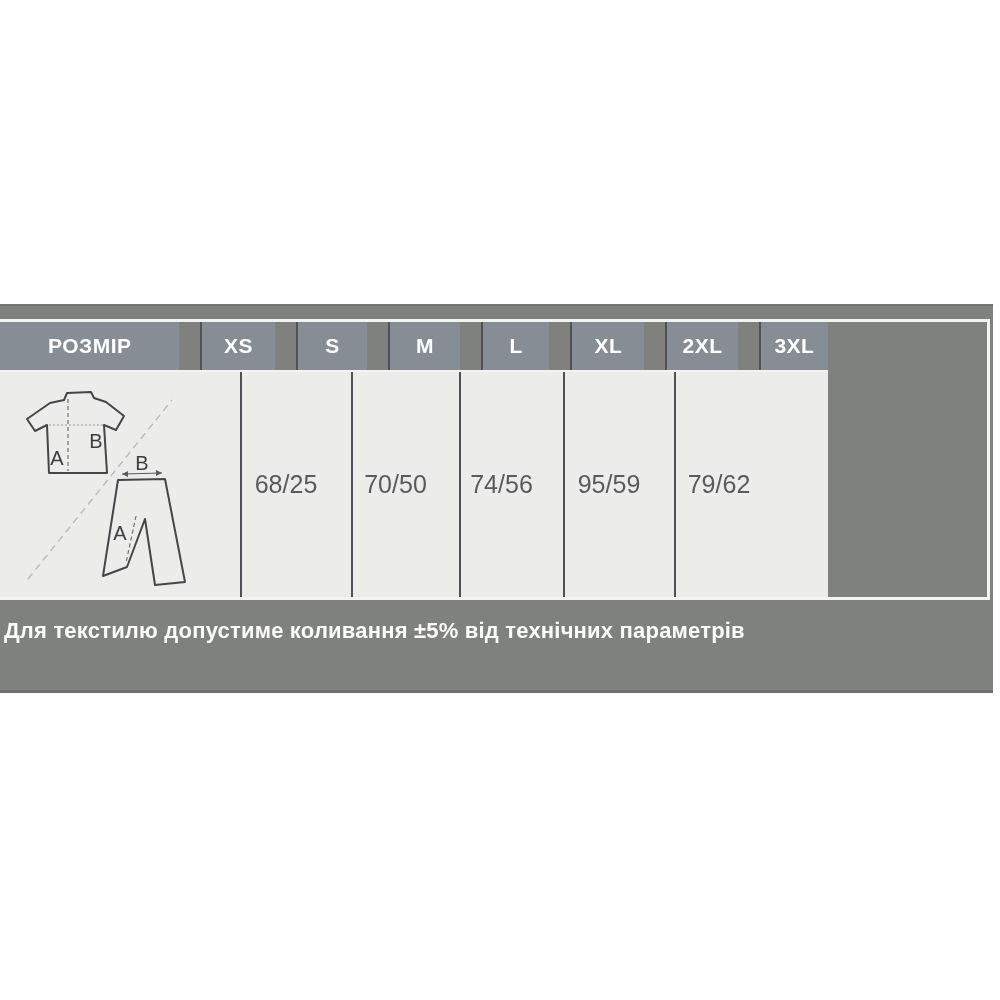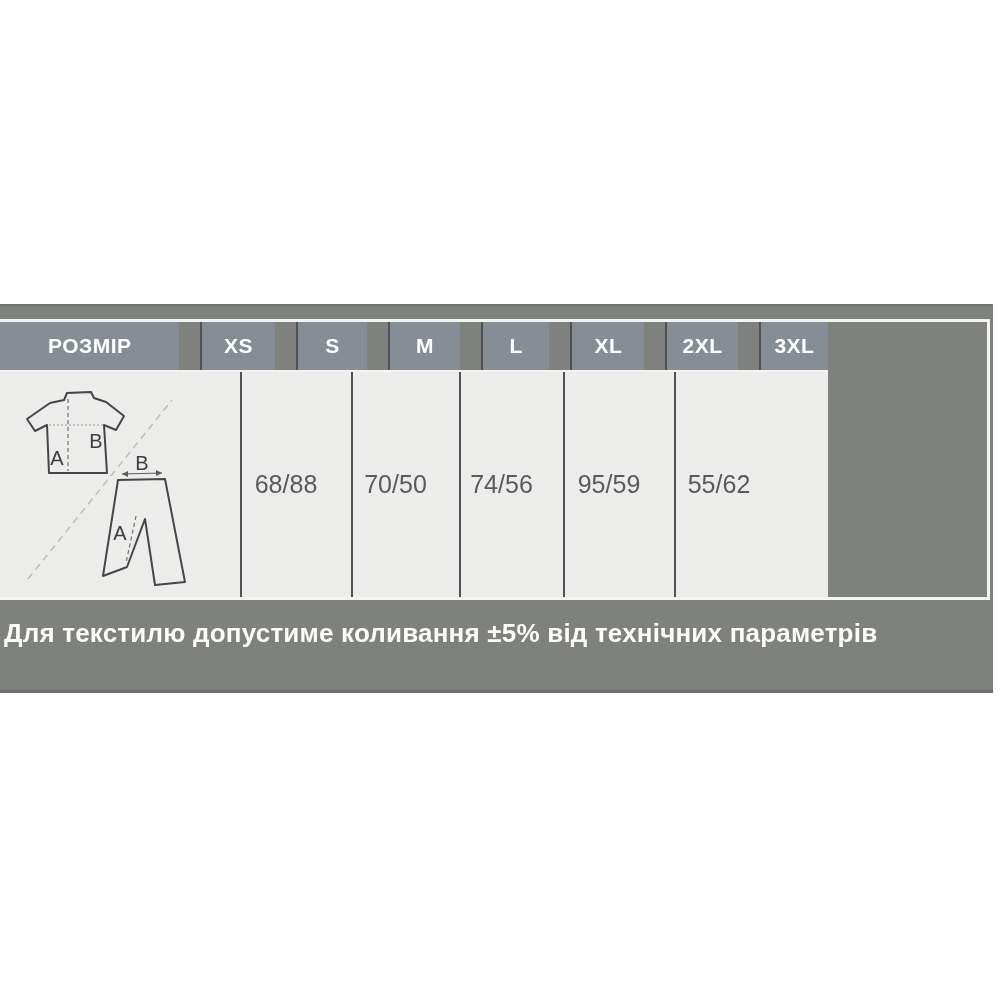--- a/index.html
+++ b/index.html
@@ -37,21 +37,21 @@
     box-sizing:border-box;display:flex;align-items:center;justify-content:center;
     font-size:25px;color:var(--value-text,#595a5e);
   }
   .th.sep,.td.sep{border-left:2px solid var(--separator,#505156);margin-left:21px;}
   .c0{width:219px;} .c1{width:90px;} .c2{width:87px;} .c3{width:87px;}
   .c4{width:83px;} .c5{width:90px;} .c6{width:88px;text-align:center;} .c7{width:84px;}
   .diagram-cell{position:relative;padding:0;}
   .diagram-cell svg{position:absolute;top:0;left:0;}
   .note{
     position:absolute;top:314px;left:4px;width:990px;
-    color:var(--note-text,#fbfbfa);font-size:26px;font-weight:bold;letter-spacing:.2px;
+    color:var(--note-text,#fbfbfa);font-size:22px;font-weight:bold;letter-spacing:.2px;
   }
 </style>
 </head>
 <body>
 
 <div class="page">
   <div class="panel">
 
     <div class="inner-frame">
       <div class="size-table">
@@ -81,25 +81,25 @@
 
               <polygon points="118,108 165,107 185,210 155,213 145,147 127,195 103,204" fill="none" stroke="var(--diagram-stroke,#45464a)" stroke-width="2" stroke-linejoin="round"></polygon>
               <line x1="122" y1="102" x2="162" y2="101" stroke="#5a5b5e" stroke-width="1.2"></line>
               <polygon points="122,102 128,99 128,105" fill="#5a5b5e"></polygon>
               <polygon points="162,101 156,98 156,104" fill="#5a5b5e"></polygon>
               <line x1="136" y1="144" x2="126" y2="191" stroke="#707174" stroke-width="1.2" stroke-dasharray="4 3"></line>
               <text x="142" y="98" font-size="20" fill="#3c3d40" text-anchor="middle">B</text>
               <text x="120" y="168" font-size="20" fill="#3c3d40" text-anchor="middle">A</text>
             </svg>
           </div>
-          <div class="td c1 sep">68/88</div>
+          <div class="td c1 sep">68/25</div>
           <div class="td c2 sep">70/50</div>
           <div class="td c4 sep">74/56</div>
           <div class="td c5 sep">95/59</div>
-          <div class="td c6 sep">55/62</div>
+          <div class="td c6 sep">79/62</div>
         </div>
 
       </div>
     </div>
 
     <div class="note">Для текстилю допустиме коливання ±5% від технічних параметрів</div>
   </div>
 </div>
 
 </body></html>

